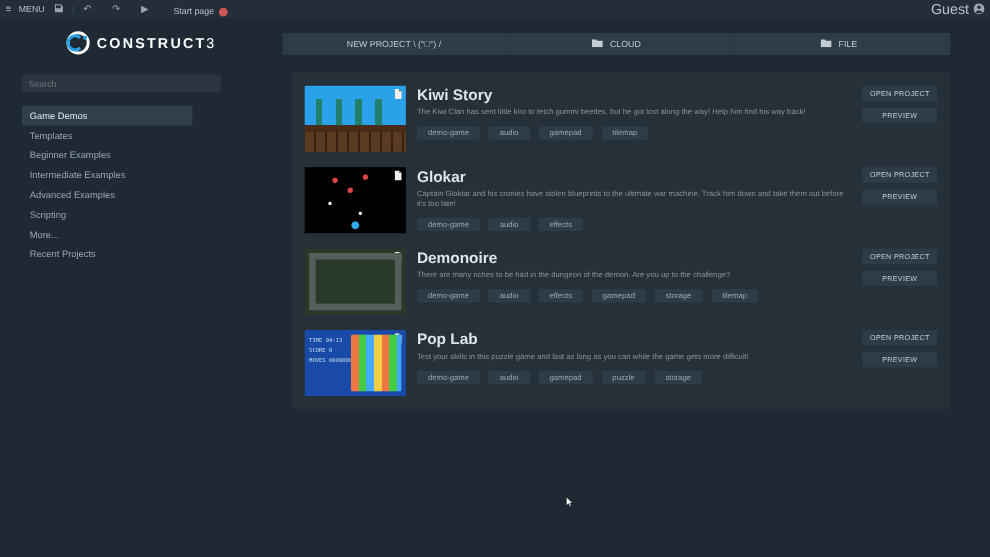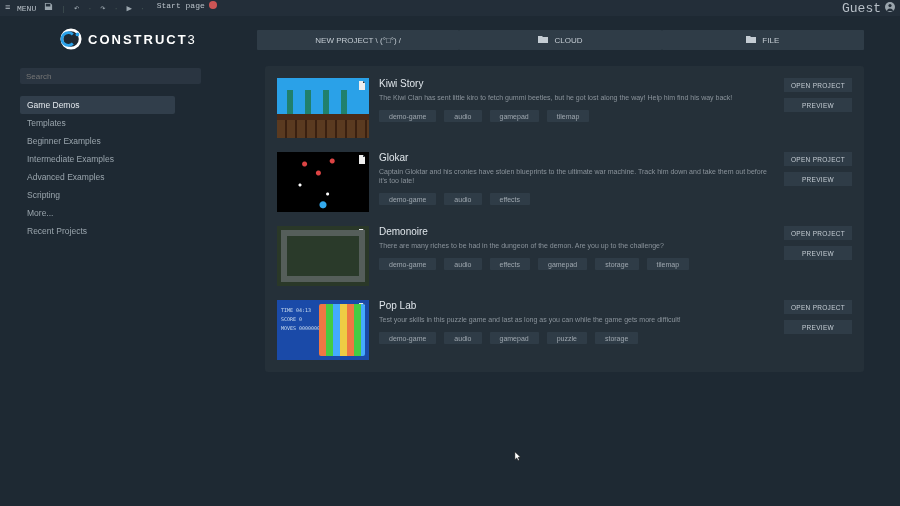--- a/index.html
+++ b/index.html
@@ -13,28 +13,27 @@
   font-size: 10px;
 }
 .toolbar {
   height: 16px;
   background: #232e39;
   display: flex;
   align-items: center;
   padding: 0 5px;
   font-size: 8px;
   gap: 8px;
-  font-family: Liberation Mono, monospace;
 }
 .toolbar-left { display: flex; align-items: center; gap: 8px; flex: 1; }
 .menu-btn { display: flex; align-items: center; gap: 3px; cursor: pointer; }
 .hamburger { display: inline-block; width: 9px; }
 .hamburger::before { content: "\2261"; font-size: 9px; }
 .tab {
-  display: flex; align-items: flex-start; gap: 4px;
+  display: flex; align-items: flex-end; gap: 4px;
   padding: 0 4px; height: 14px;
 }
 .tab .close { width: 8px; height: 8px; border-radius: 50%; background: #c55; }
 .toolbar-right { display: flex; align-items: center; gap: 4px; font-size: 13px; }
 .user-icon { width: 10px; height: 10px; }
 .icon-btn { cursor: pointer; font-size: 9px; color: #9aa5ad;}
 .sep { color: #455; }
 
 .content { display: flex; height: 490px; }
 
@@ -68,21 +67,21 @@
 .action-btn .lead-icon { font-size: 9px; }
 
 .cards { background: #253039; border-radius: 3px; padding: 12px 12px; display: flex; flex-direction: column; gap: 14px; }
 .card { display: flex; gap: 10px; align-items: flex-start; }
 .thumb { width: 92px; height: 60px; background: #111; position: relative; flex-shrink: 0; }
 .thumb .file-badge {
   position: absolute; top: 2px; right: 2px; width: 10px; height: 10px;
   display: flex; align-items: center; justify-content: center; color: #eee;
 }
 .card-body { flex: 1; display: flex; flex-direction: column; gap: 4px; min-width: 0; }
-.card-title { font-size: 10px; color: #dfe5ea; font-weight: 400; }
+.card-title { font-size: 14px; color: #dfe5ea; font-weight: 700; }
 .card-desc { font-size: 7px; color: #8a939b; line-height: 1.3; }
 .tags { display: flex; gap: 8px; margin-top: 4px; flex-wrap: wrap; }
 .tag {
   background: #2f3c47; color: #9ea7af; font-size: 7px;
   padding: 2.5px 10px; border-radius: 1px; cursor: pointer;
 }
 .card-actions { display: flex; flex-direction: column; gap: 6px; width: 68px; flex-shrink: 0; }
 .card-btn {
   background: #2f3c47; border: none; color: #c4ccd3; font-size: 6.5px;
   height: 14px; cursor: pointer; letter-spacing: 0.3px;

